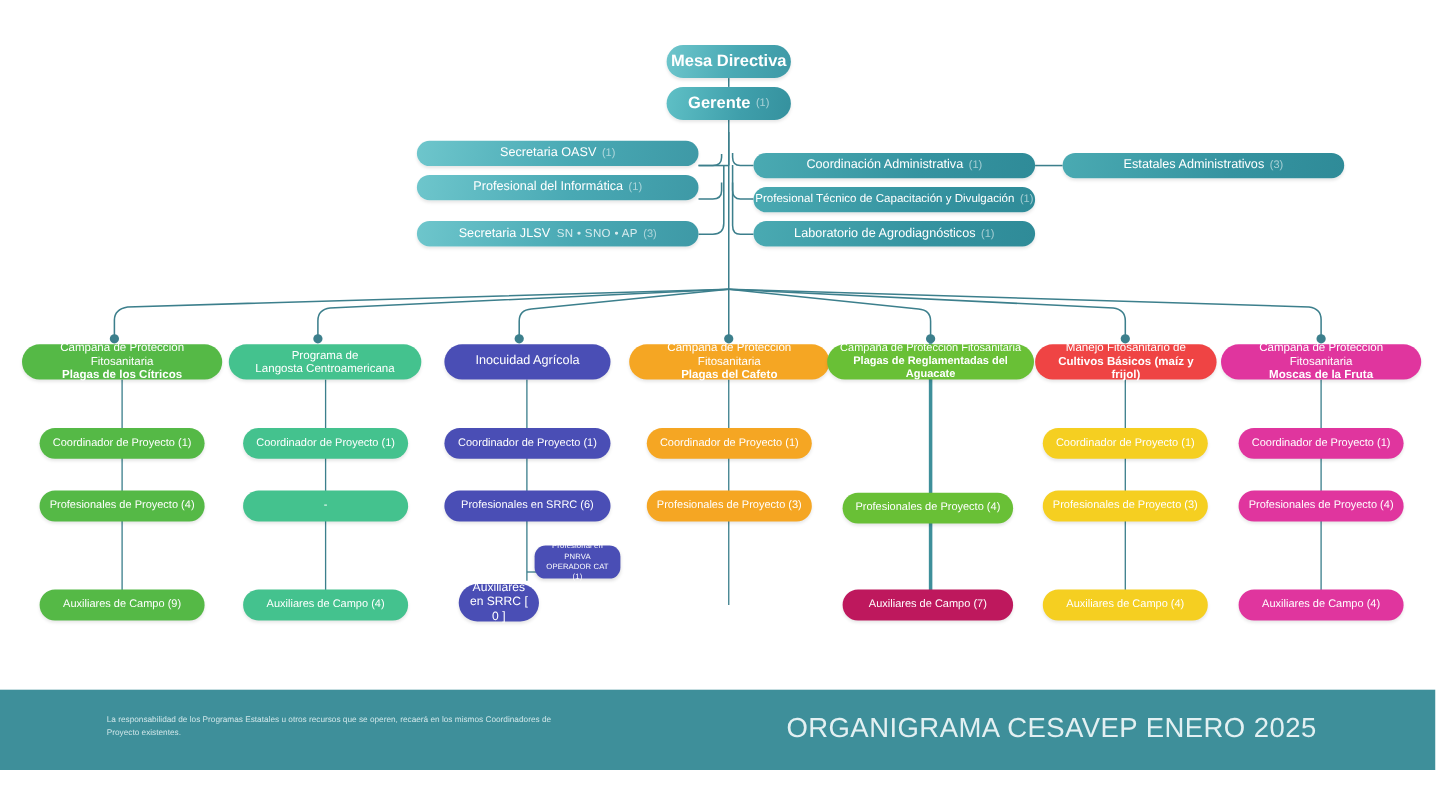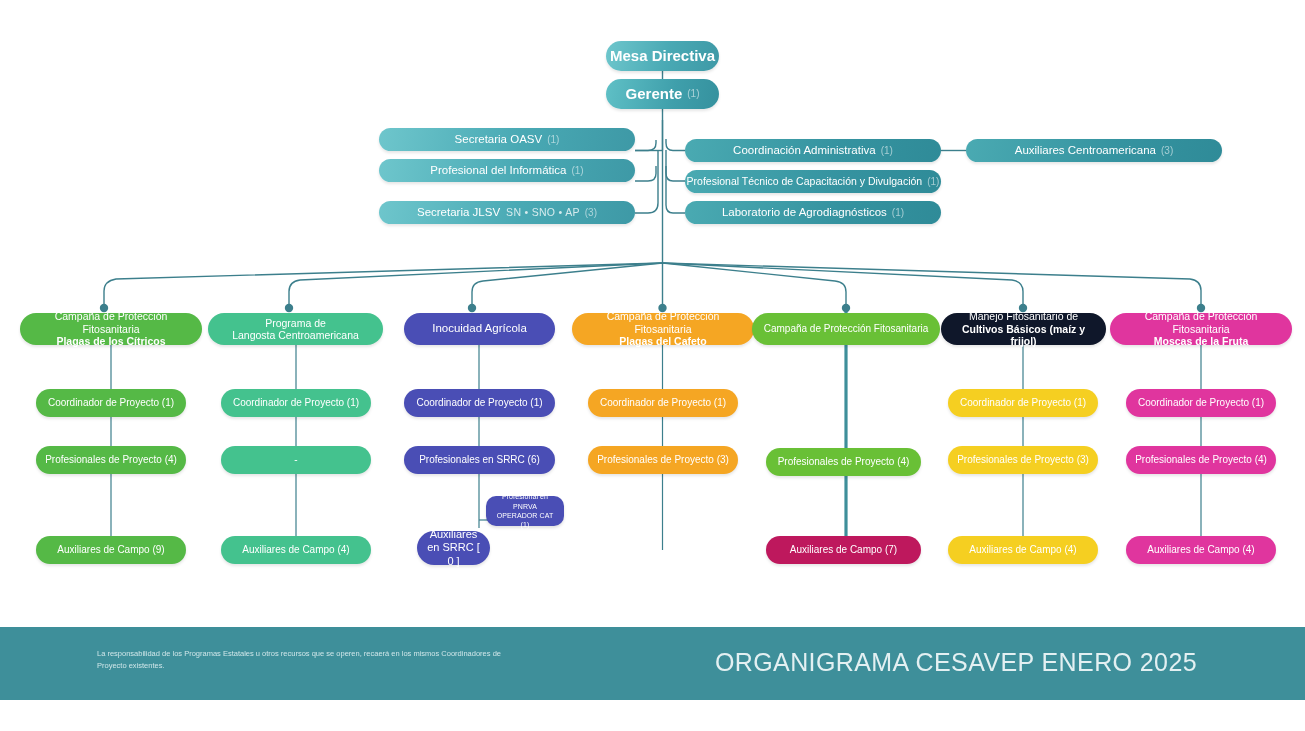--- a/index.html
+++ b/index.html
@@ -181,21 +181,21 @@
   <div class="node teal-dark rightrow" style="top:170px;font-size:10.5px">
     <span>Profesional Técnico de Capacitación y Divulgación</span>
     <span class="sub">(1)</span>
   </div>
   <div class="node teal-dark rightrow" style="top:201px">
     <span>Laboratorio de Agrodiagnósticos</span>
     <span class="sub">(1)</span>
   </div>
 
   <div class="node teal-dark" id="aux-admin">
-    <span>Auxiliares Centroamericana</span>
+    <span>Estatales Administrativos</span>
     <span class="sub">(3)</span>
   </div>
 
   <div class="node colhead" style="left:20px;top:313px;width:182px;background:#55b946">
     <span class="l1">Campaña de Protección Fitosanitaria</span>
     <span class="l2">Plagas de los Cítricos</span>
   </div>
   <div class="node cellbox" style="left:36px;top:389px;width:150px;background:#55b946">
     <span>Coordinador de Proyecto (1)</span>
   </div>
@@ -243,29 +243,30 @@
   </div>
   <div class="node cellbox" style="left:588px;top:389px;width:150px;background:#f5a623">
     <span>Coordinador de Proyecto (1)</span>
   </div>
   <div class="node cellbox" style="left:588px;top:446px;width:150px;background:#f5a623">
     <span>Profesionales de Proyecto (3)</span>
   </div>
 
   <div class="node colhead" style="left:752px;top:313px;width:188px;background:#69c036;font-size:10px">
     <span class="l1">Campaña de Protección Fitosanitaria</span>
+    <span class="l2">Plagas de Reglamentadas del Aguacate</span>
   </div>
   <div class="node cellbox" style="left:766px;top:448px;width:155px;background:#69c036">
     <span>Profesionales de Proyecto  (4)</span>
   </div>
   <div class="node cellbox" style="left:766px;top:536px;width:155px;background:#be185d">
     <span>Auxiliares de Campo  (7)</span>
   </div>
 
-  <div class="node colhead" style="left:941px;top:313px;width:165px;background:#0f172a">
+  <div class="node colhead" style="left:941px;top:313px;width:165px;background:#ef4444">
     <span class="l1">Manejo Fitosanitario de</span>
     <span class="l2">Cultivos Básicos (maíz y frijol)</span>
   </div>
   <div class="node cellbox" style="left:948px;top:389px;width:150px;background:#f5cf21">
     <span>Coordinador de Proyecto (1)</span>
   </div>
   <div class="node cellbox" style="left:948px;top:446px;width:150px;background:#f5cf21">
     <span>Profesionales de Proyecto (3)</span>
   </div>
   <div class="node cellbox" style="left:948px;top:536px;width:150px;background:#f5cf21">

